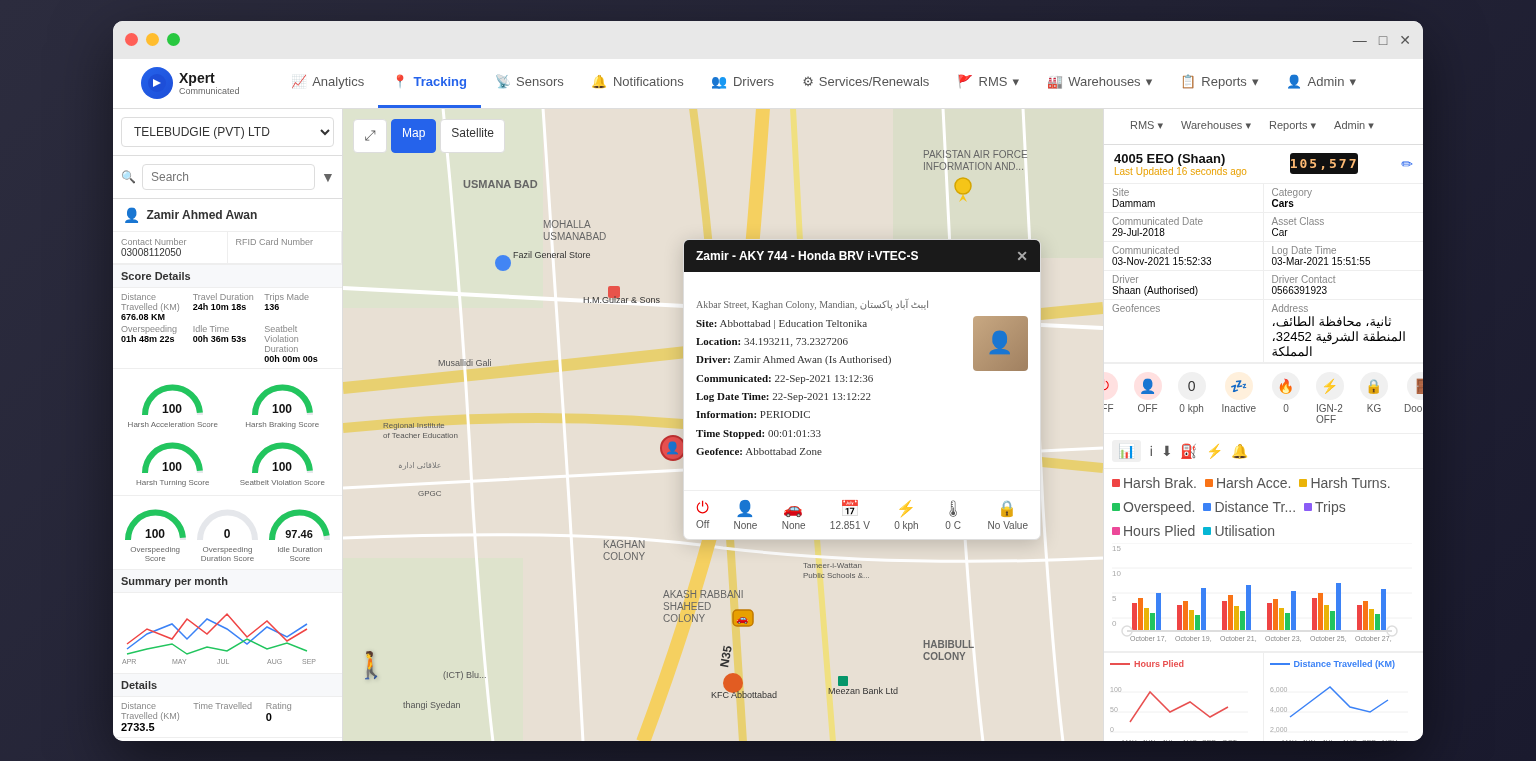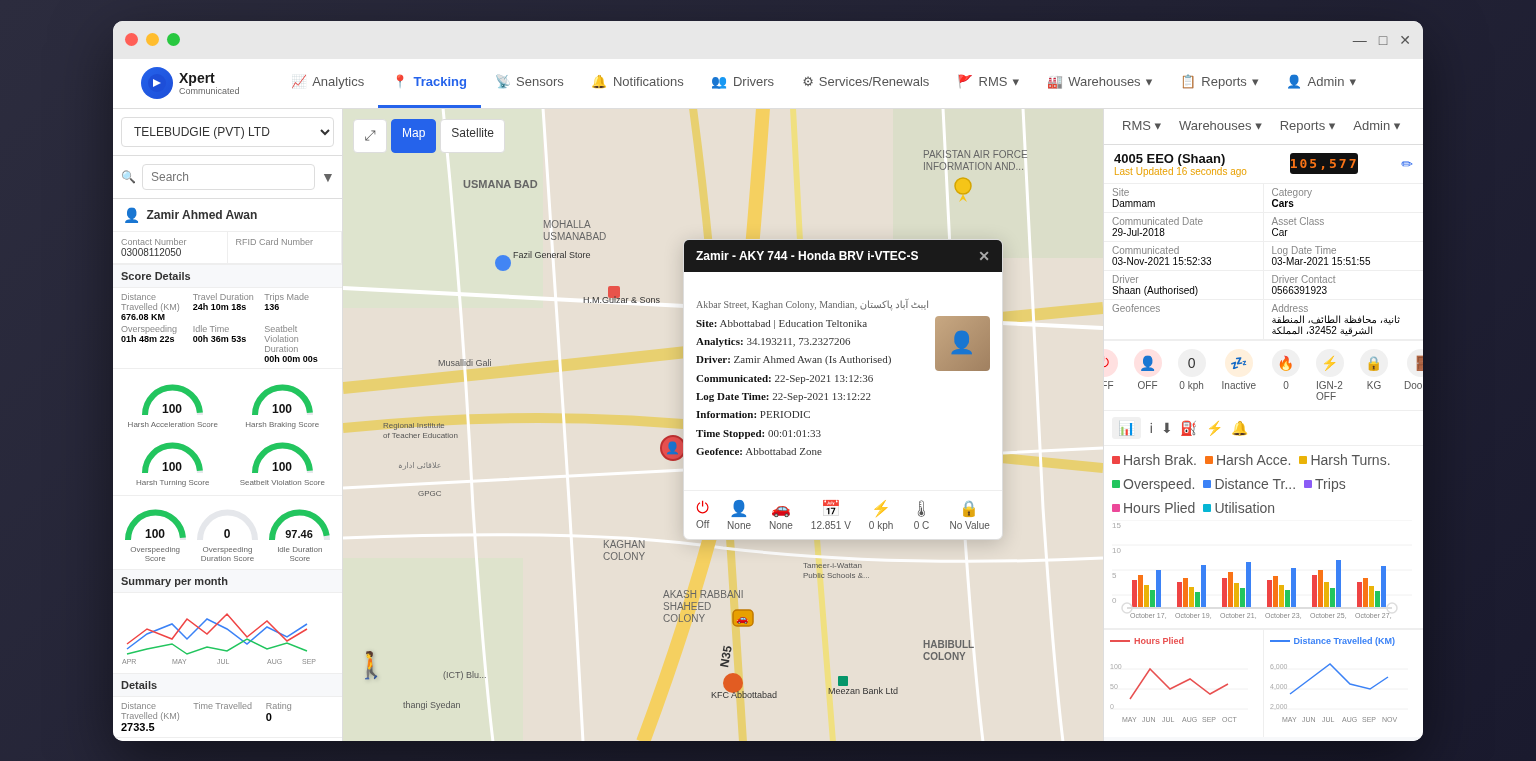--- a/index.html
+++ b/index.html
@@ -248,21 +248,21 @@
 
     
     .vehicle-popup {
       position: absolute;
       top: 130px;
       left: 340px;
       background: #fff;
       border: 1px solid #ddd;
       border-radius: 6px;
       box-shadow: 0 4px 20px rgba(0,0,0,0.2);
-      width: 320px;
+      width: 358px;
       z-index: 20;
       overflow: hidden;
     }
     .popup-header {
       background: #1a1a1a;
       color: #fff;
       padding: 8px 12px;
       font-size: 12px;
       font-weight: 600;
       display: flex;
@@ -324,23 +324,23 @@
       flex-shrink: 0;
       font-size: 11px;
     }
 
     .right-navbar {
       height: 36px;
       background: #fff;
       border-bottom: 1px solid #ddd;
       display: flex;
       align-items: center;
-      padding: 0 12px;
+      padding: 0 20px;
       gap: 6px;
-      font-size: 13px;
+      font-size: 11px;
     }
     .right-nav-item {
       padding: 0 6px;
       height: 36px;
       display: flex;
       align-items: center;
       color: #555;
       cursor: pointer;
       border-bottom: 2px solid transparent;
     }
@@ -413,21 +413,21 @@
       font-size: 14px;
       color: #555;
     }
     .legend-dot {
       width: 8px; height: 8px;
       border-radius: 1px;
     }
 
     .odometer-badge {
       background: #111;
-      color: #f97316;
+      color: #fdba74;
       font-size: 13px;
       font-weight: 700;
       padding: 3px 0;
       border-radius: 3px;
       font-family: monospace;
       letter-spacing: 2px;
     }
 
     
     .driver-photo {
@@ -795,21 +795,21 @@
             <span class="popup-close">✕</span>
           </div>
           <div class="popup-body">
             <div style="font-size:10px; color:#666; margin-bottom:6px;">Akbar Street, Kaghan Colony, Mandian, ایبٹ آباد پاکستان</div>
             <div class="popup-body-flex">
               <div class="popup-info">
                 <div class="popup-row">
                   <strong>Site:</strong> <span>Abbottabad | Education Teltonika</span>
                 </div>
                 <div class="popup-row">
-                  <strong>Analytics:</strong> <span>34.193211, 73.2327206</span>
+                  <strong>Location:</strong> <span>34.193211, 73.2327206</span>
                 </div>
                 <div class="popup-row">
                   <strong>Driver:</strong> <span>Zamir Ahmed Awan (Is Authorised)</span>
                 </div>
                 <div class="popup-row">
                   <strong>Communicated:</strong> <span>22-Sep-2021 13:12:36</span>
                 </div>
                 <div class="popup-row">
                   <strong>Log Date Time:</strong> <span>22-Sep-2021 13:12:22</span>
                 </div>
@@ -911,21 +911,21 @@
           <div style="padding:3px 8px; border-bottom:1px solid #eee;">
             <span style="color:#888;margin-top:13px;">Driver Contact</span>
             <div style="font-weight:500;">0566391923</div>
           </div>
           <div style="padding:3px 8px; border-right:1px solid #eee; border-bottom:1px solid #eee;">
             <span style="color:#888;">Geofences</span>
             <div style="font-weight:500;"></div>
           </div>
           <div style="padding:3px 8px; border-bottom:1px solid #eee;">
             <span style="color:#888;">Address</span>
-            <div style="font-weight:500; font-size:10px;">ثانية، محافظة الطائف، المنطقة الشرقية 32452، المملكة</div>
+            <div style="font-weight:500; font-size:13px;">ثانية، محافظة الطائف، المنطقة الشرقية 32452، المملكة</div>
           </div>
         </div>
       </div>
 
       <div class="status-icons-row">
         <div class="status-icon-item">
           <div class="status-icon-circle icon-red">⏻</div>
           <span>OFF</span>
         </div>
         <div class="status-icon-item">

